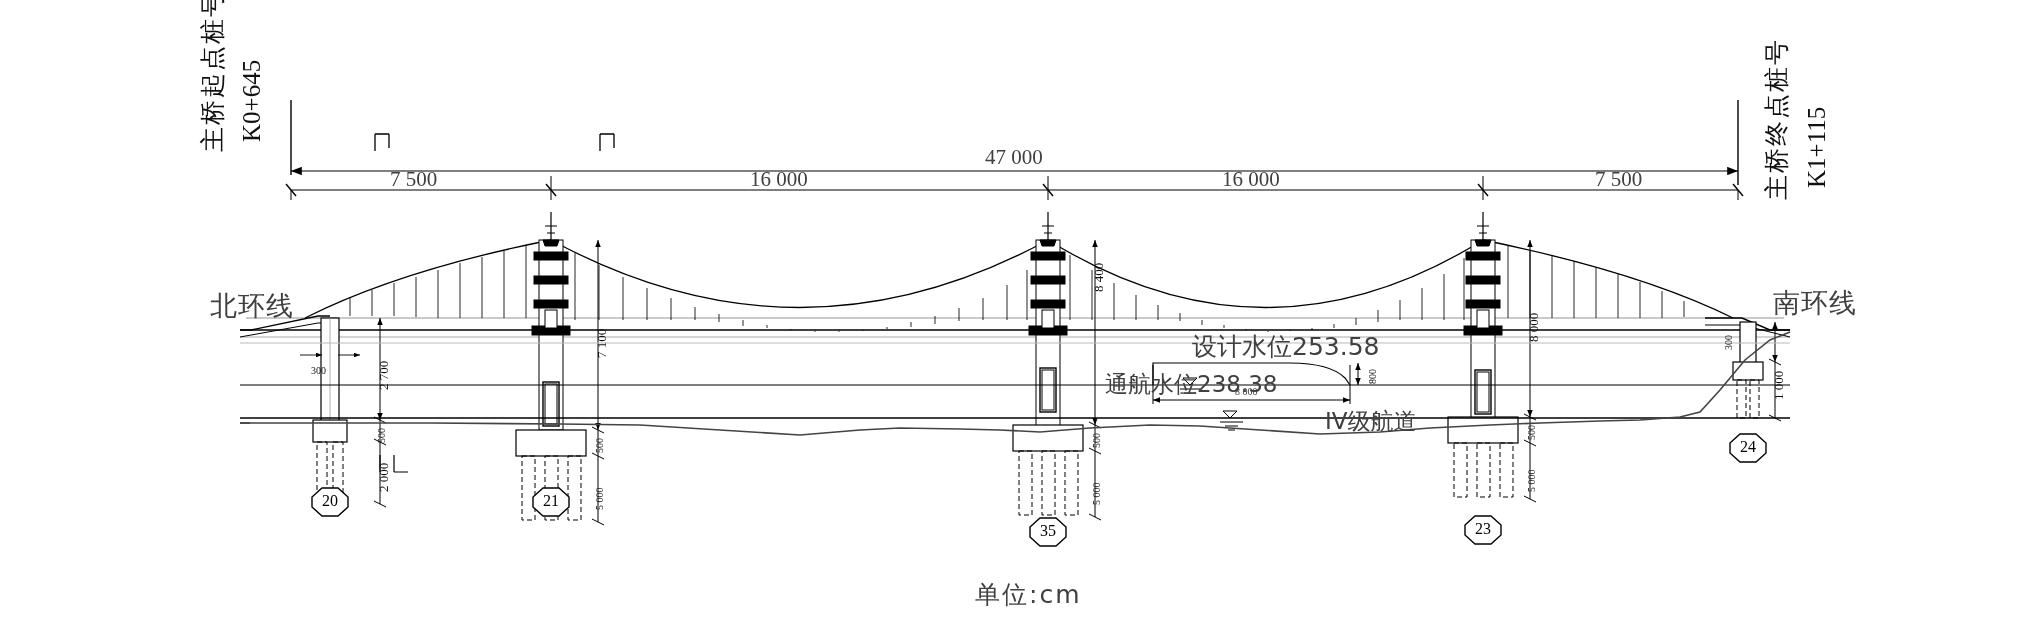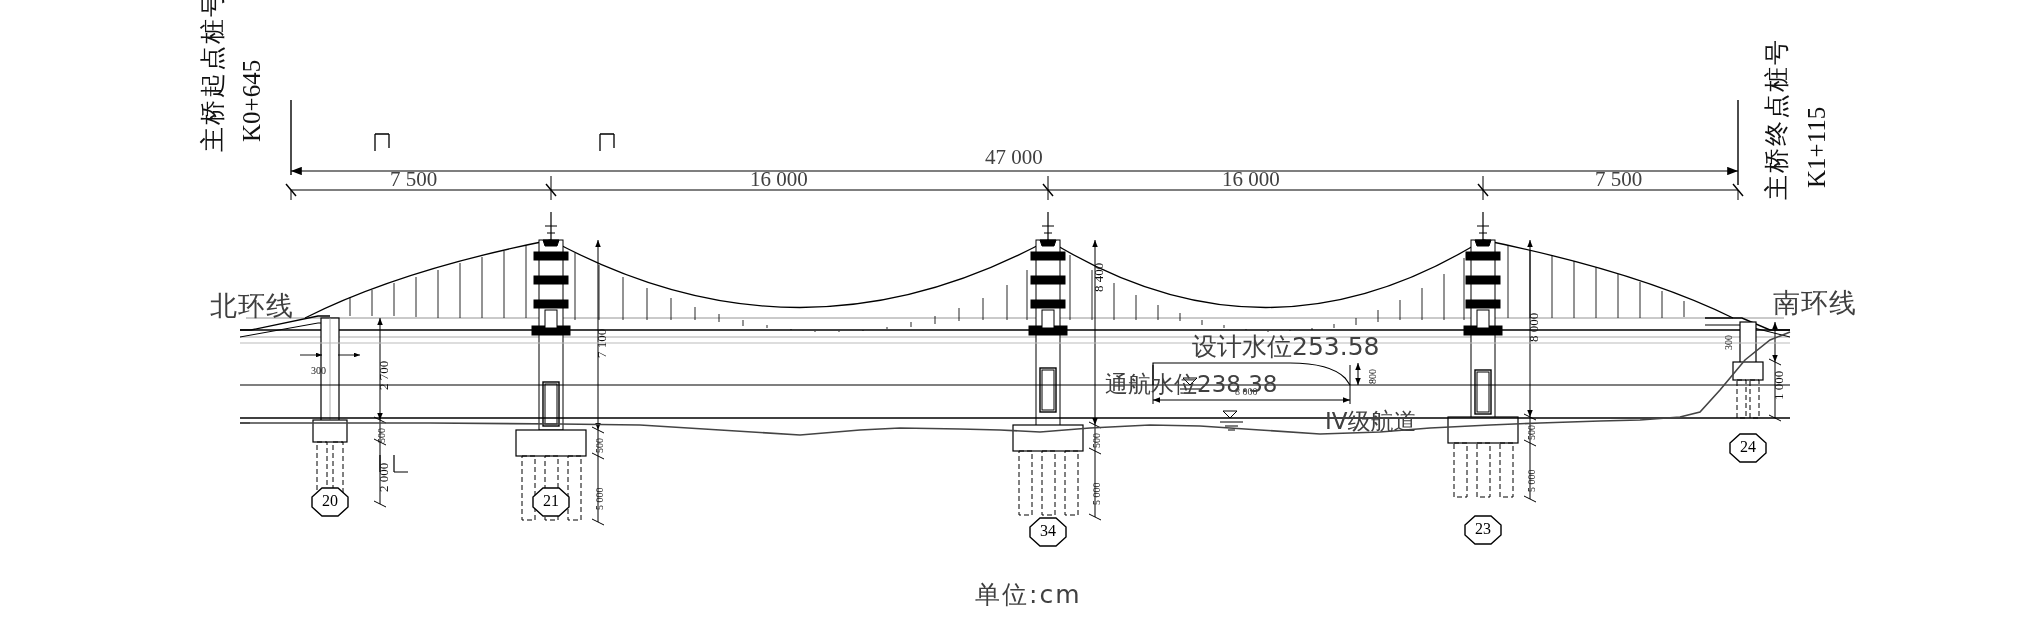--- a/index.html
+++ b/index.html
@@ -328,21 +328,21 @@
   <svg width="38" height="30">
         <polygon points="11,1 27,1 37,10 37,20 27,29 11,29 1,20 1,10" fill="#fff" stroke="#000" stroke-width="1.4"></polygon>
       </svg>
   <div class="pier-num" style="left:-1px;top:5px;">21</div>
 </div>
 
 <div style="position:absolute;left:1029px;top:517px;width:38px;height:30px;">
   <svg width="38" height="30">
         <polygon points="11,1 27,1 37,10 37,20 27,29 11,29 1,20 1,10" fill="#fff" stroke="#000" stroke-width="1.4"></polygon>
       </svg>
-  <div class="pier-num" style="left:-1px;top:5px;">34</div>
+  <div class="pier-num" style="left:-1px;top:5px;">35</div>
 </div>
 
 <div style="position:absolute;left:1464px;top:515px;width:38px;height:30px;">
   <svg width="38" height="30">
         <polygon points="11,1 27,1 37,10 37,20 27,29 11,29 1,20 1,10" fill="#fff" stroke="#000" stroke-width="1.4"></polygon>
       </svg>
   <div class="pier-num" style="left:-1px;top:5px;">23</div>
 </div>
 
 <div style="position:absolute;left:1729px;top:402px;width:38px;height:30px;margin-top:31px;">

